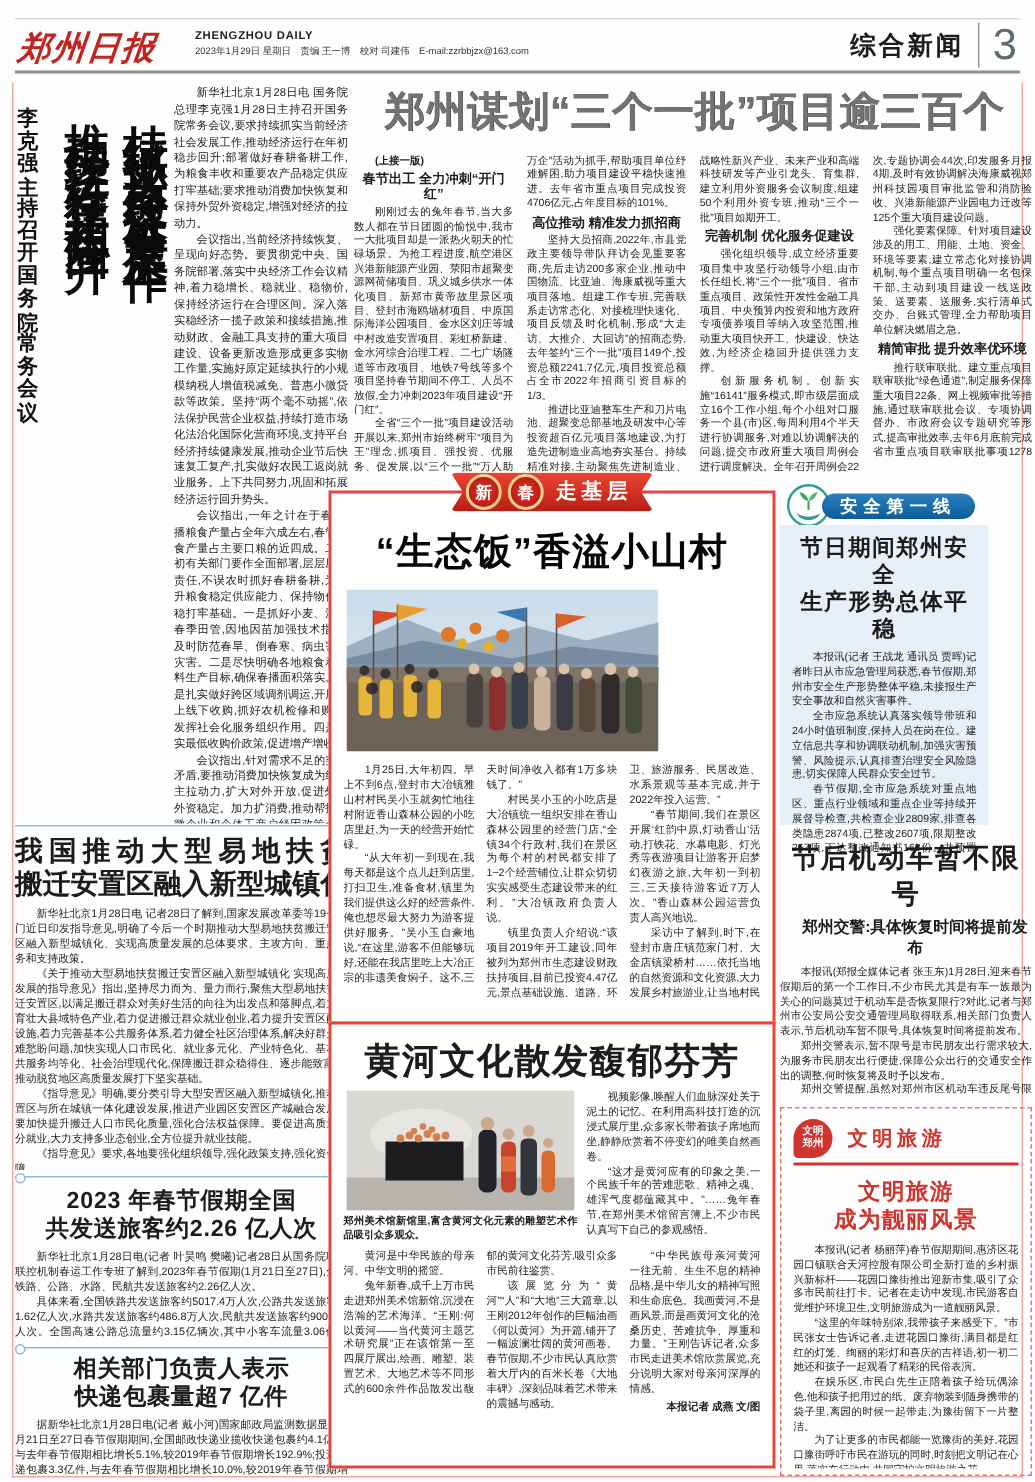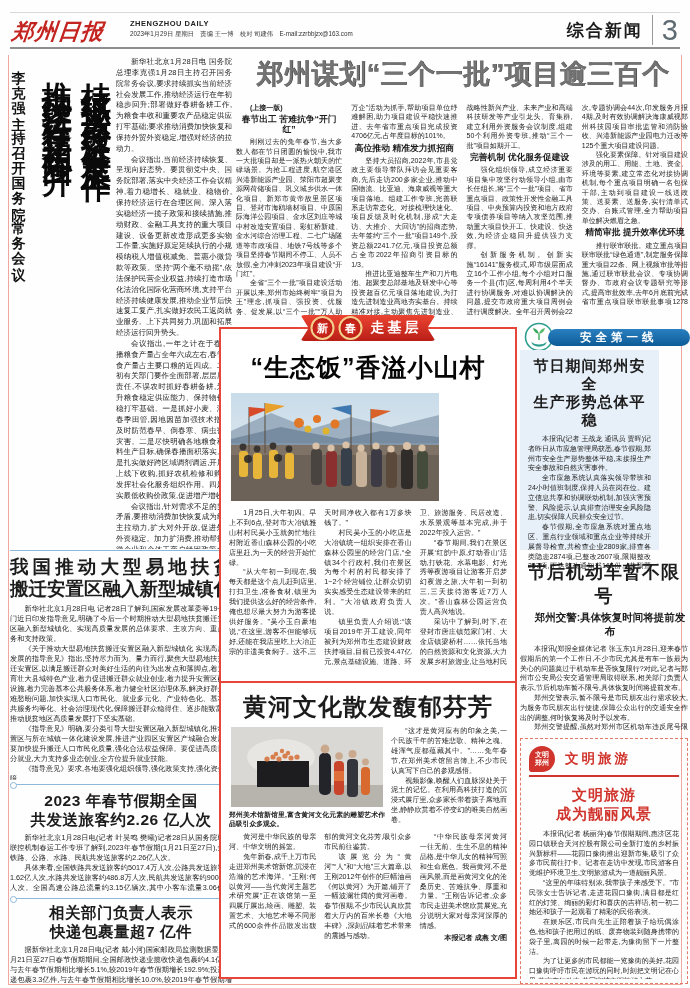--- a/index.html
+++ b/index.html
@@ -70,21 +70,21 @@
   .y-head{margin-top:8px;text-align:center;font-size:24px;font-weight:900;letter-spacing:1px;}
   .y-photo{position:absolute;left:10px;top:44px;width:152px;height:80px;}
   .y-cap{position:absolute;left:8px;top:127px;width:156px;font-size:6.8px;font-weight:800;line-height:9px;text-align:justify;}
   .y-side{position:absolute;left:170px;top:44px;width:116px;height:102px;overflow:hidden;
           font-size:7.1px;line-height:9.9px;text-align:justify;}
   .y-body{position:absolute;left:8px;top:150px;width:278px;height:138px;overflow:hidden;
           column-count:3;column-gap:8px;font-size:7.1px;line-height:9.9px;text-align:justify;}
   
   .saf-badge{position:absolute;left:524px;top:322px;display:flex;align-items:center;}
   .saf-pill{height:17px;background:linear-gradient(#2a7fc0,#0d5c97);border-radius:9px;color:#fff;
-            font-size:11.5px;font-weight:900;letter-spacing:4px;display:flex;align-items:center;padding:0 32px;margin-left:-6px;}
+            font-size:11.5px;font-weight:900;letter-spacing:4px;display:flex;align-items:center;padding:0 12px;margin-left:-6px;}
   .saf-box{position:absolute;left:520px;top:350px;width:139px;height:200px;background:#e7f0f8;padding:7px 8px;box-sizing:border-box;}
   .saf-head{font-size:15px;font-weight:900;text-align:center;line-height:18px;letter-spacing:1px;}
   .saf-body{margin-top:5px;font-size:7px;line-height:9.8px;text-align:justify;overflow:hidden;height:135px;}
   .trf{position:absolute;left:520px;top:560px;width:168px;height:172px;overflow:hidden;}
   .trf-head{font-size:18px;font-weight:900;text-align:center;letter-spacing:1px;}
   .trf-sub{font-size:10.5px;font-weight:800;text-align:center;margin-top:3px;margin-left:12px;}
   .trf-body{margin-top:5px;font-size:7px;line-height:9.8px;text-align:justify;}
   .cbox{position:absolute;left:520px;top:738px;width:168px;height:246px;border:1.5px dashed #e27a6c;
         box-sizing:border-box;padding:7px 8px;}
   .c-hdr{display:flex;align-items:center;border-bottom:2px solid #d0342c;padding-bottom:3px;}
@@ -168,21 +168,21 @@
       <div>快递包裹量超7 亿件</div>
     </div>
     <div class="brief-body just">
         <p class="para">据新华社北京1月28日电(记者 戴小河)国家邮政局监测数据显示,1月21日至27日春节假期期间,全国邮政快递业揽收快递包裹约4.1亿件,与去年春节假期相比增长5.1%,较2019年春节假期增长192.9%;投递快递包裹3.3亿件,与去年春节假期相比增长10.0%,较2019年春节假期增长254.8%。</p>
       </div>
   </div>
 
   <div class="main-head">郑州谋划“三个一批”项目逾三百个</div>
   <div class="main-body">
     <p class="cont">(上接一版)</p>
-    <h3>春节出工 苦难抗争“开门红”</h3>
+    <h3>春节出工 全力冲刺“开门红”</h3>
     <p>刚刚过去的兔年春节,当大多数人都在节日团圆的愉悦中,我市一大批项目却是一派热火朝天的忙碌场景。为抢工程进度,航空港区兴港新能源产业园、荥阳市超聚变源网荷储项目、巩义城乡供水一体化项目、新郑市黄帝故里景区项目、登封市海鸥墙材项目、中原国际海洋公园项目、金水区刘庄等城中村改造安置项目、彩虹桥新建、金水河综合治理工程、二七广场隧道等市政项目、地铁7号线等多个项目坚持春节期间不停工、人员不放假,全力冲刺2023年项目建设“开门红”。</p>
     <p>全省“三个一批”项目建设活动开展以来,郑州市始终树牢“项目为王”理念,抓项目、强投资、优服务、促发展,以“三个一批”“万人助万企”活动为抓手,帮助项目单位纾难解困,助力项目建设平稳快速推进。去年省市重点项目完成投资4706亿元,占年度目标的101%。</p>
     <h3>高位推动 精准发力抓招商</h3>
     <p>坚持大员招商,2022年,市县党政主要领导带队拜访会见重要客商,先后走访200多家企业,推动中国物流、比亚迪、海康威视等重大项目落地。组建工作专班,完善联系走访常态化、对接梳理快速化、项目反馈及时化机制,形成“大走访、大推介、大回访”的招商态势,去年签约“三个一批”项目149个,投资总额2241.7亿元,项目投资总额占全市2022年招商引资目标的1/3。</p>
     <p>推进比亚迪整车生产和刀片电池、超聚变总部基地及研发中心等投资超百亿元项目落地建设,为打造先进制造业高地夯实基台。持续精准对接,主动聚焦先进制造业、战略性新兴产业、未来产业和高端科技研发等产业引龙头、育集群,建立利用外资服务会议制度,组建50个利用外资专班,推动“三个一批”项目如期开工。</p>
     <h3>完善机制 优化服务促建设</h3>
     <p>强化组织领导,成立经济重要项目集中攻坚行动领导小组,由市长任组长,将“三个一批”项目、省市重点项目、政策性开发性金融工具项目、中央预算内投资和地方政府专项债券项目等纳入攻坚范围,推动重大项目快开工、快建设、快达效,为经济企稳回升提供强力支撑。</p>
     <p>创新服务机制。创新实施“16141”服务模式,即市级层面成立16个工作小组,每个小组对口服务一个县(市)区,每周利用4个半天进行协调服务,对难以协调解决的问题,提交市政府重大项目周例会进行调度解决。全年召开周例会22次,专题协调会44次,印发服务月报4期,及时有效协调解决海康威视郑州科技园项目审批监管和消防验收、兴港新能源产业园电力迁改等125个重大项目建设问题。</p>
     <p>强化要素保障。针对项目建设涉及的用工、用能、土地、资金、环境等要素,建立常态化对接协调机制,每个重点项目明确一名包保干部,主动到项目建设一线送政策、送要素、送服务,实行清单式交办、台账式管理,全力帮助项目单位解决燃眉之急。</p>
     <h3>精简审批 提升效率优环境</h3>
@@ -303,22 +303,22 @@
         <circle cx="108" cy="29" r="3.8" fill="#caa98e"></circle>
         <rect x="116" y="32" width="11" height="38" rx="4" fill="#33343c"></rect>
         <circle cx="121.5" cy="27" r="4" fill="#caa98e"></circle>
         <rect x="130" y="40" width="9" height="28" rx="4" fill="#d8692f"></rect>
         <circle cx="134.5" cy="35" r="3.4" fill="#caa98e"></circle>
       </g>
       <rect x="103" y="44" width="10" height="10" fill="#e0703a"></rect>
     </svg>
     <div class="y-cap">郑州美术馆新馆里,富含黄河文化元素的雕塑艺术作品吸引众多观众。</div>
     <div class="y-side">
+        <p class="para">视频影像,唤醒人们血脉深处关于泥土的记忆。在利用高科技打造的沉浸式展厅里,众多家长带着孩子席地而坐,静静欣赏着不停变幻的唯美自然画卷。</p>
         <p class="para">“这才是黄河应有的印象之美,一个民族千年的苦难悲歌、精神之魂、雄浑气度都蕴藏其中。”……兔年春节,在郑州美术馆留言簿上,不少市民认真写下自己的参观感悟。</p>
-        <p class="para">视频影像,唤醒人们血脉深处关于泥土的记忆。在利用高科技打造的沉浸式展厅里,众多家长带着孩子席地而坐,静静欣赏着不停变幻的唯美自然画卷。</p>
       </div>
     <div class="y-body">
       <div>
           <p class="para">黄河是中华民族的母亲河、中华文明的摇篮。</p>
           <p class="para">兔年新春,成千上万市民走进郑州美术馆新馆,沉浸在浩瀚的艺术海洋。“王刚:何以黄河——当代黄河主题艺术研究展”正在该馆第一至四展厅展出,绘画、雕塑、装置艺术、大地艺术等不同形式的600余件作品散发出馥郁的黄河文化芬芳,吸引众多市民前往鉴赏。</p>
           <p class="para">该展览分为“黄河”“人”和“大地”三大篇章,以王刚2012年创作的巨幅油画《何以黄河》为开篇,铺开了一幅波澜壮阔的黄河画卷。春节假期,不少市民认真欣赏着大厅内的百米长卷《大地丰碑》,深刻品味着艺术带来的震撼与感动。</p>
           <p class="para">“中华民族母亲河黄河一往无前、生生不息的精神品格,是中华儿女的精神写照和生命底色。我画黄河,不是画风景,而是画黄河文化的沧桑历史、苦难抗争、厚重和力量。”王刚告诉记者,众多市民走进美术馆欣赏展览,充分说明大家对母亲河深厚的情感。</p>
         </div>
       <p class="byline">本报记者 成燕 文/图</p>
     </div>

